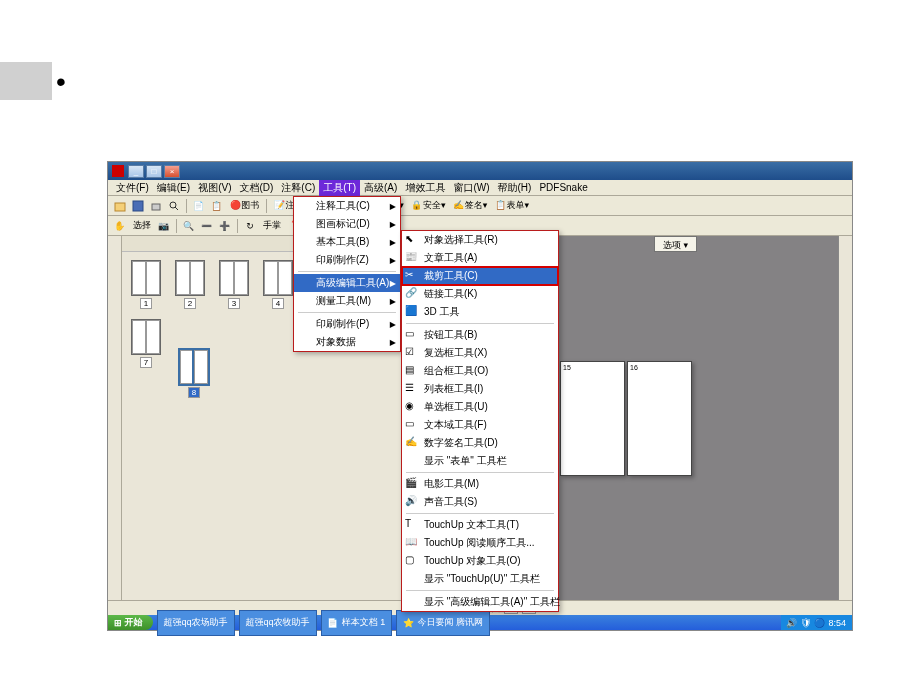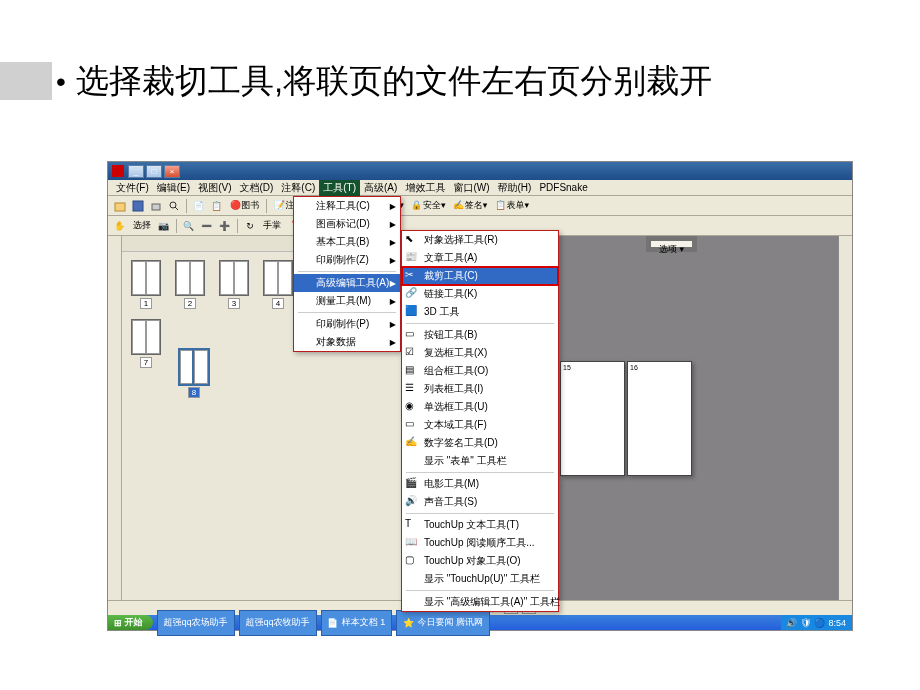--- a/index.html
+++ b/index.html
@@ -16,21 +16,21 @@
     .titlebar { height: 18px; background: linear-gradient(to bottom, #3a6ea5, #1e4d8a); color: #fff; display: flex; align-items: center; font-size: 10px; padding-left: 4px; }
     .titlebar .app-icon { width: 12px; height: 12px; background: #c00; margin-right: 4px; }
     .titlebar .title-text { flex: 1; }
     .win-controls { display: flex; gap: 2px; margin-right: 2px; }
     .win-btn { width: 16px; height: 13px; background: linear-gradient(#d8e6f5, #a8c5e8); border: 1px solid #5a7ca5; font-size: 8px; display: flex; align-items: center; justify-content: center; }
     .win-btn.close { background: linear-gradient(#f5a090, #d65030); }
     
     
     .menubar { height: 16px; background: #ece9d8; display: flex; align-items: center; font-size: 10px; padding-left: 4px; gap: 0; border-bottom: 1px solid #aca899; }
     .menubar span { padding: 1px 4px; cursor: pointer; }
-    .menubar span.highlighted { background: #14532d; color: #fff; }
+    .menubar span.highlighted { background: #6d28d9; color: #fff; }
     
     
     .toolbar { height: 20px; background: #ece9d8; display: flex; align-items: center; font-size: 9px; padding-left: 4px; gap: 2px; border-bottom: 1px solid #aca899; }
     .tb-btn { width: 16px; height: 16px; border: 1px solid transparent; display: flex; align-items: center; justify-content: center; }
     .tb-sep { width: 1px; height: 14px; background: #aca899; margin: 0 2px; }
     .tb-label { padding: 0 3px; }
     
     
     .left-sidebar { position: absolute; left: 0; top: 74px; width: 14px; height: 380px; background: #eae6d8; border-right: 1px solid #aca899; writing-mode: vertical-lr; font-size: 9px; }
     
@@ -65,32 +65,31 @@
     
     .statusbar { position: absolute; left: 0; right: 0; bottom: 15px; height: 15px; background: #ece9d8; border-top: 1px solid #aca899; display: flex; align-items: center; justify-content: center; font-size: 9px; gap: 4px; }
     .nav-btn { width: 14px; height: 12px; border: 1px solid #999; background: #f5f3e9; font-size: 7px; display: flex; align-items: center; justify-content: center; }
     
     
     .taskbar { position: absolute; left: 0; right: 0; bottom: 0; height: 15px; background: linear-gradient(to bottom, #3a81dd, #245edb); display: flex; align-items: center; font-size: 9px; color: #fff; }
     .start-btn { background: linear-gradient(to bottom, #5cb848, #3d9029); padding: 1px 10px 1px 6px; border-radius: 0 8px 8px 0; font-weight: bold; display: flex; align-items: center; gap: 3px; }
     .task-item { background: #4a8ee0; border: 1px solid #2a5ea8; padding: 0 6px; margin-left: 4px; height: 26px; display: flex; align-items: center; gap: 3px; }
     .tray { margin-left: auto; display: flex; align-items: center; gap: 3px; padding-right: 6px; background: #1888e0; height: 100%; padding-left: 6px; }
     
-    .options-box { position: absolute; right: 155px; top: 74px; height: 16px; font-size: 9px; padding: 2px 8px; border: 5px solid #737373; background: #f5f3e9; z-index: 50; }
+    .options-box { position: absolute; right: 155px; top: 74px; height: 16px; font-size: 9px; padding: 2px 8px; border: 1px solid #737373; background: #f5f3e9; z-index: 50; }
     
     svg { display: block; }
   </style>
 </head>
 <body>
 
 <div class="slide">
   <div class="grey-block"></div>
   <div class="bullet-text">
     <span class="bullet">•</span>
-    <span>选择裁切工具,将联页的文件左右页分别裁开</span>
   </div>
 
   <div class="screenshot">
 
     <div class="titlebar">
       <div class="app-icon"></div>
       <div class="win-controls">
         <div class="win-btn">_</div>
         <div class="win-btn">□</div>
         <div class="win-btn close">×</div>

